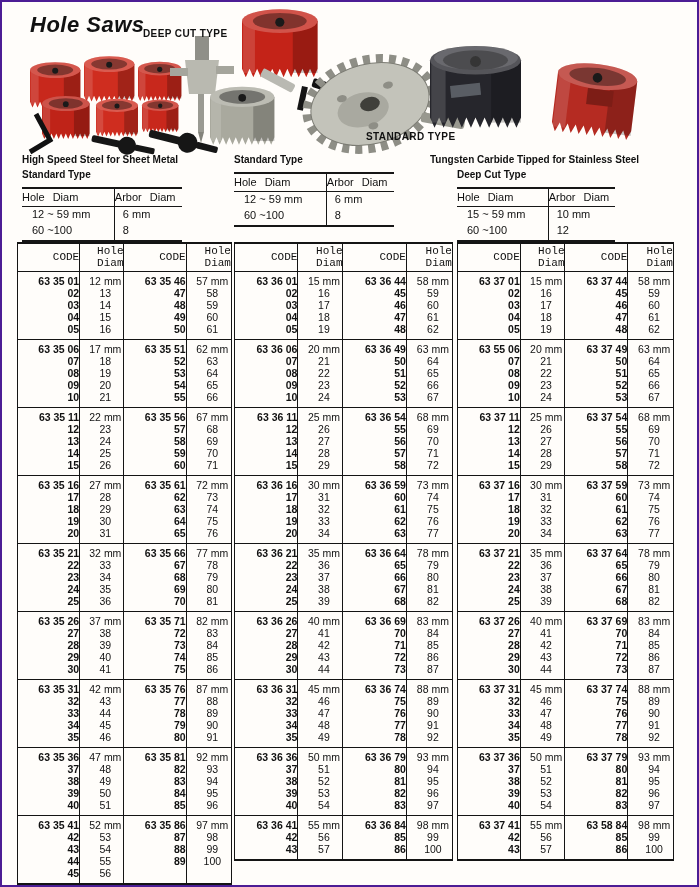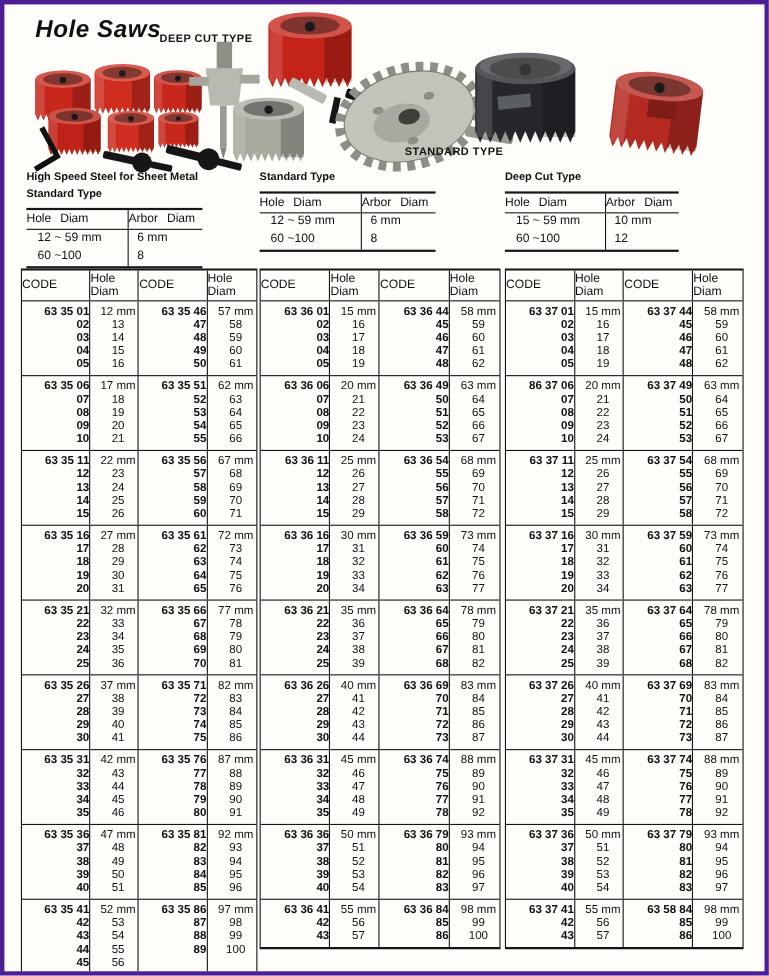--- a/index.html
+++ b/index.html
@@ -1,19 +1,19 @@
 <!DOCTYPE html>
 <html><head>
 <meta charset="utf-8">
 <style>
   html,body{margin:0;padding:0;}
   body{width:699px;height:887px;position:relative;background:#fff;
        font-family:"Liberation Sans", sans-serif;color:#111;}
   .page{position:absolute;inset:0;box-sizing:border-box;background:#fffdfa;
-        border:4px solid #4c1d95;overflow:hidden;}
+        border:2px solid #4c1d95;overflow:hidden;}
 
   
   .title{position:absolute;left:28px;top:10px;font-size:22px;font-weight:bold;
          font-style:italic;letter-spacing:.5px;z-index:3;}
   .type-label{position:absolute;font-size:10px;font-weight:bold;z-index:3;letter-spacing:.4px;}
   .deep-cut-label{left:141px;top:26px;}
   .standard-label{left:364px;top:129px;}
   .photos{position:absolute;left:0;top:0;z-index:1;}
 
   
@@ -32,21 +32,21 @@
   .spec-body.last > div{padding-bottom:3px;}
 
   
   .main-table{position:absolute;top:240px;left:0;width:699px;height:647px;z-index:2;}
   .panel{position:absolute;top:0;border:1px solid #141414;border-top-width:2px;
          border-bottom-width:2px;background:transparent;}
   .grp{display:grid;grid-template-columns:29.2% 20.8% 29.2% 20.8%;}
   .grp + .grp{border-top:1px solid #141414;}
   .grp > div:not(:last-child){border-right:1px solid #141414;}
   .hdr > div{display:flex;flex-direction:column;justify-content:center;height:27px;
-             text-align:left;font-size:11px;line-height:11.5px;}
+             text-align:right;font-size:11px;line-height:11.5px;font-family:Liberation Mono, monospace;}
   .cell{padding:3px 0 4px;}
   .codes{text-align:right;font-weight:bold;}
   .diams{padding-left:7px;text-align:center;}
   .ln{font-size:10.5px;line-height:12px;white-space:pre;}
 </style>
 </head>
 <body>
 
 <div class="page">
 
@@ -165,20 +165,21 @@
           <div>6 mm</div>
         </div>
         <div class="spec-row spec-body last">
           <div>60 ~100</div>
           <div>8</div>
         </div>
       </div>
     </div>
 
     <div class="section" style="left:428px;width:264px">
+      <div class="sec-line">Tungsten Carbide Tipped for Stainless Steel</div>
       <div class="sec-line indent">Deep Cut Type</div>
       <div class="spec-table indent" style="width:158px">
         <div class="spec-row spec-head">
           <div>Hole Diam</div>
           <div>Arbor Diam</div>
         </div>
         <div class="spec-row spec-body">
           <div>15 ~ 59 mm</div>
           <div>10 mm</div>
         </div>
@@ -800,21 +801,21 @@
           <div class="cell diams">
             <div class="ln">58 mm</div>
             <div class="ln">59</div>
             <div class="ln">60</div>
             <div class="ln">61</div>
             <div class="ln">62</div>
           </div>
         </div>
         <div class="grp">
           <div class="cell codes">
-            <div class="ln">86 37 06</div>
+            <div class="ln">63 55 06</div>
             <div class="ln">07</div>
             <div class="ln">08</div>
             <div class="ln">09</div>
             <div class="ln">10</div>
           </div>
           <div class="cell diams">
             <div class="ln">20 mm</div>
             <div class="ln">21</div>
             <div class="ln">22</div>
             <div class="ln">23</div>

